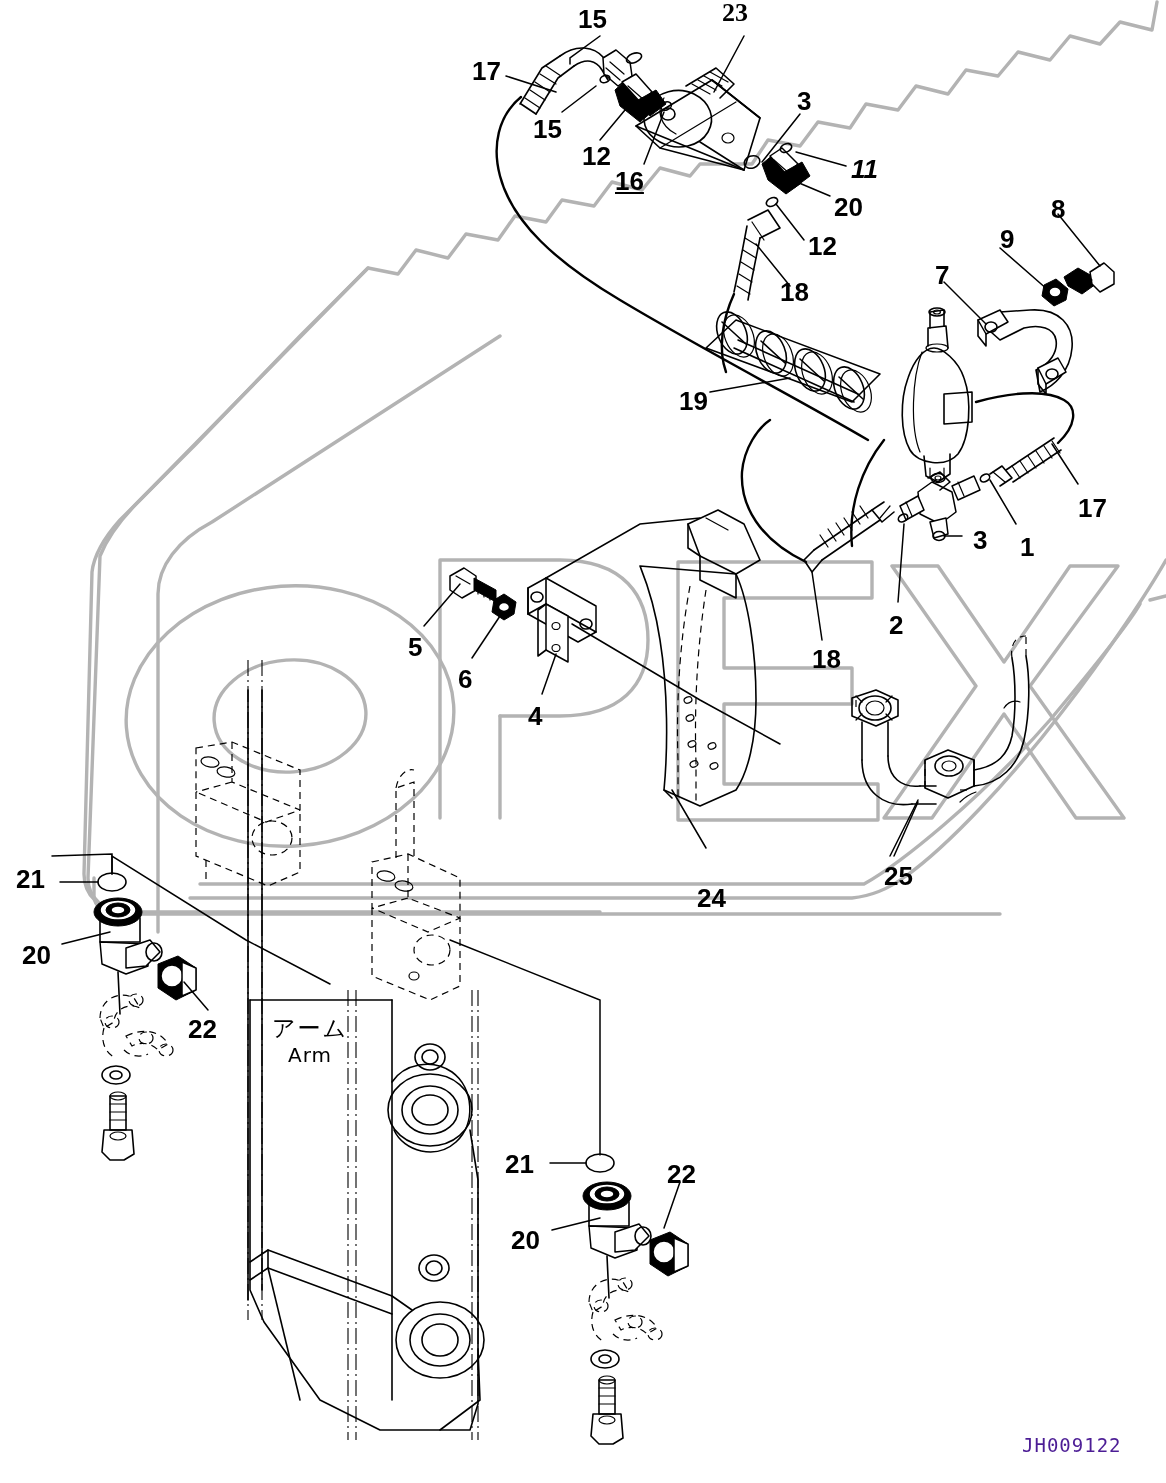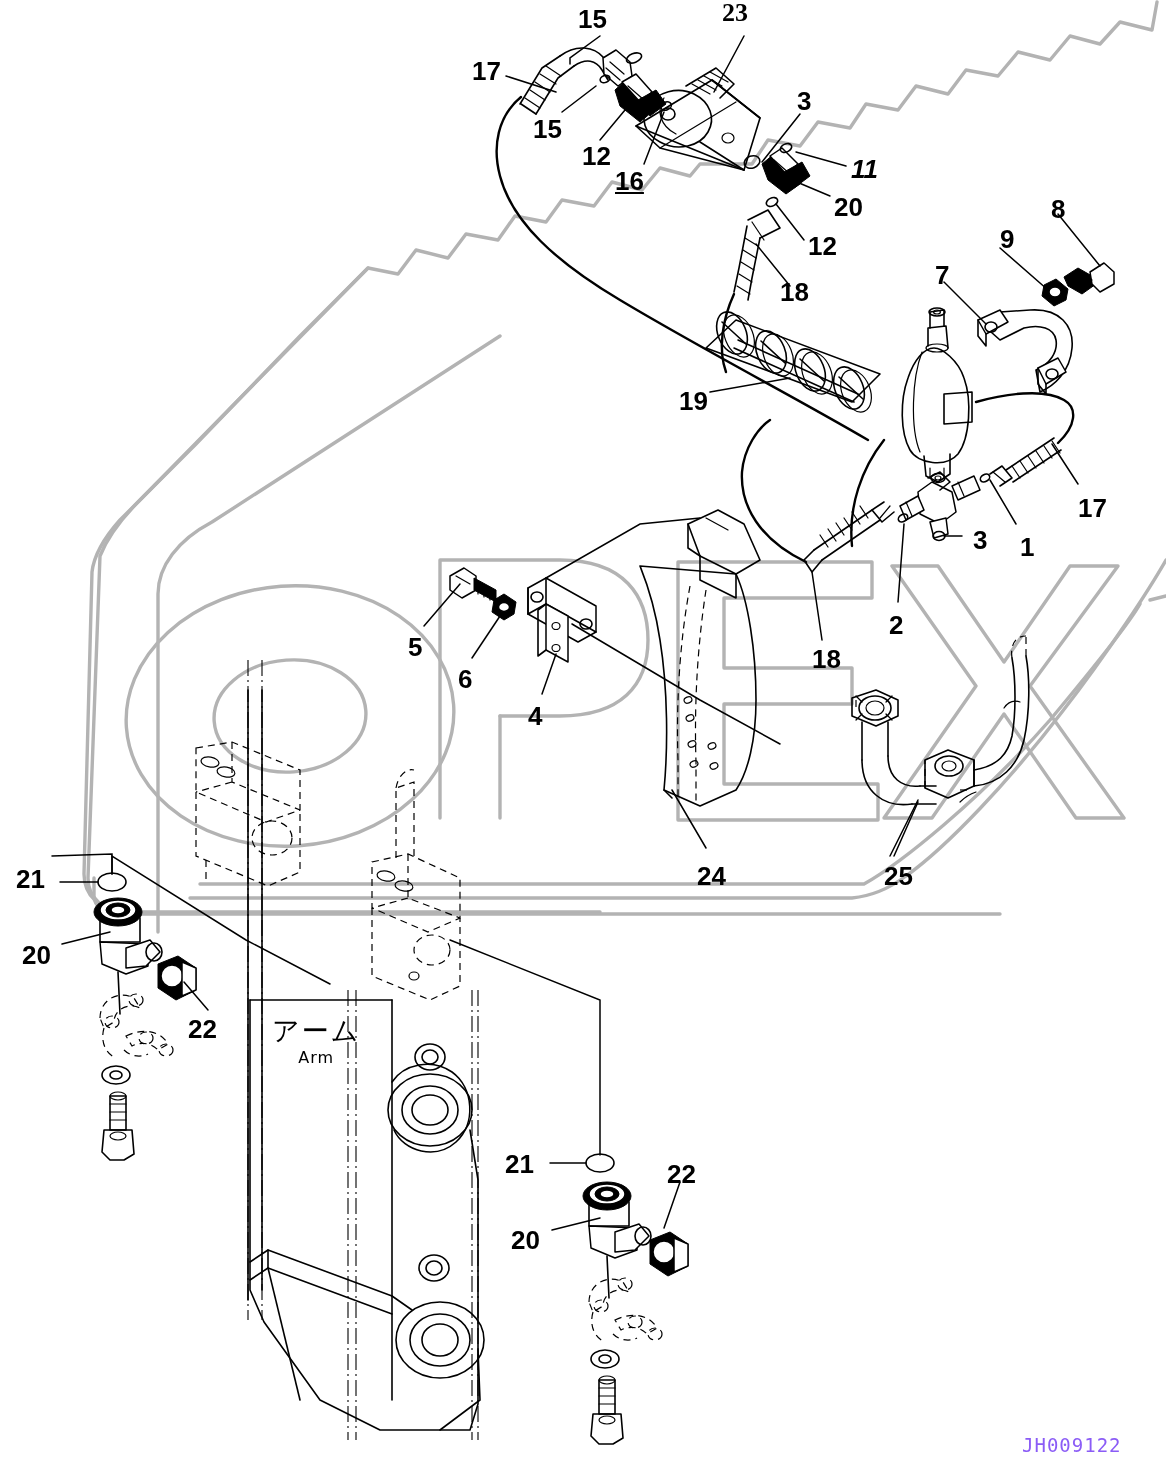--- a/index.html
+++ b/index.html
@@ -39,33 +39,33 @@
     font-family: "DejaVu Sans", sans-serif;
     font-size: 22px;
     color: #000000;
     line-height: 1.25;
     text-align: center;
     letter-spacing: 2px;
     white-space: nowrap;
   }
   .arm-label .jp {
     display: block;
-    font-size: 27px;
+    font-size: 23px;
   }
   .arm-label .en {
     display: block;
-    font-size: 16px;
+    font-size: 20px;
     letter-spacing: 1px;
   }
   .drawing-no {
     position: absolute;
     font-family: "DejaVu Sans Mono", monospace;
     font-size: 19px;
     letter-spacing: 1px;
-    color: #8b5cf6;
+    color: #4c1d95;
     white-space: nowrap;
   }
 </style>
 </head>
 <body>
 
 <div id="page">
 
   <svg id="drawing-svg" viewBox="0 0 1166 1483" xmlns="http://www.w3.org/2000/svg">
 
@@ -675,21 +675,21 @@
   <span class="callout" style="left:780px; top:279px;">18</span>
   <span class="callout" style="left:679px; top:388px;">19</span>
   <span class="callout" style="left:1078px; top:495px;">17</span>
   <span class="callout" style="left:973px; top:527px;">3</span>
   <span class="callout" style="left:1020px; top:534px;">1</span>
   <span class="callout" style="left:889px; top:612px;">2</span>
   <span class="callout" style="left:408px; top:634px;">5</span>
   <span class="callout" style="left:812px; top:646px;">18</span>
   <span class="callout" style="left:458px; top:666px;">6</span>
   <span class="callout" style="left:528px; top:703px;">4</span>
-  <span class="callout" style="left:697px; top:863px;">24</span>
+  <span class="callout" style="left:697px; top:885px;">24</span>
   <span class="callout" style="left:884px; top:863px;">25</span>
   <span class="callout" style="left:16px; top:866px;">21</span>
   <span class="callout" style="left:22px; top:942px;">20</span>
   <span class="callout" style="left:188px; top:1016px;">22</span>
   <span class="callout" style="left:505px; top:1151px;">21</span>
   <span class="callout" style="left:667px; top:1161px;">22</span>
   <span class="callout" style="left:511px; top:1227px;">20</span>
 
   <div class="arm-label" style="left:272px; top:1014px;">
     <span class="jp">アーム</span>

